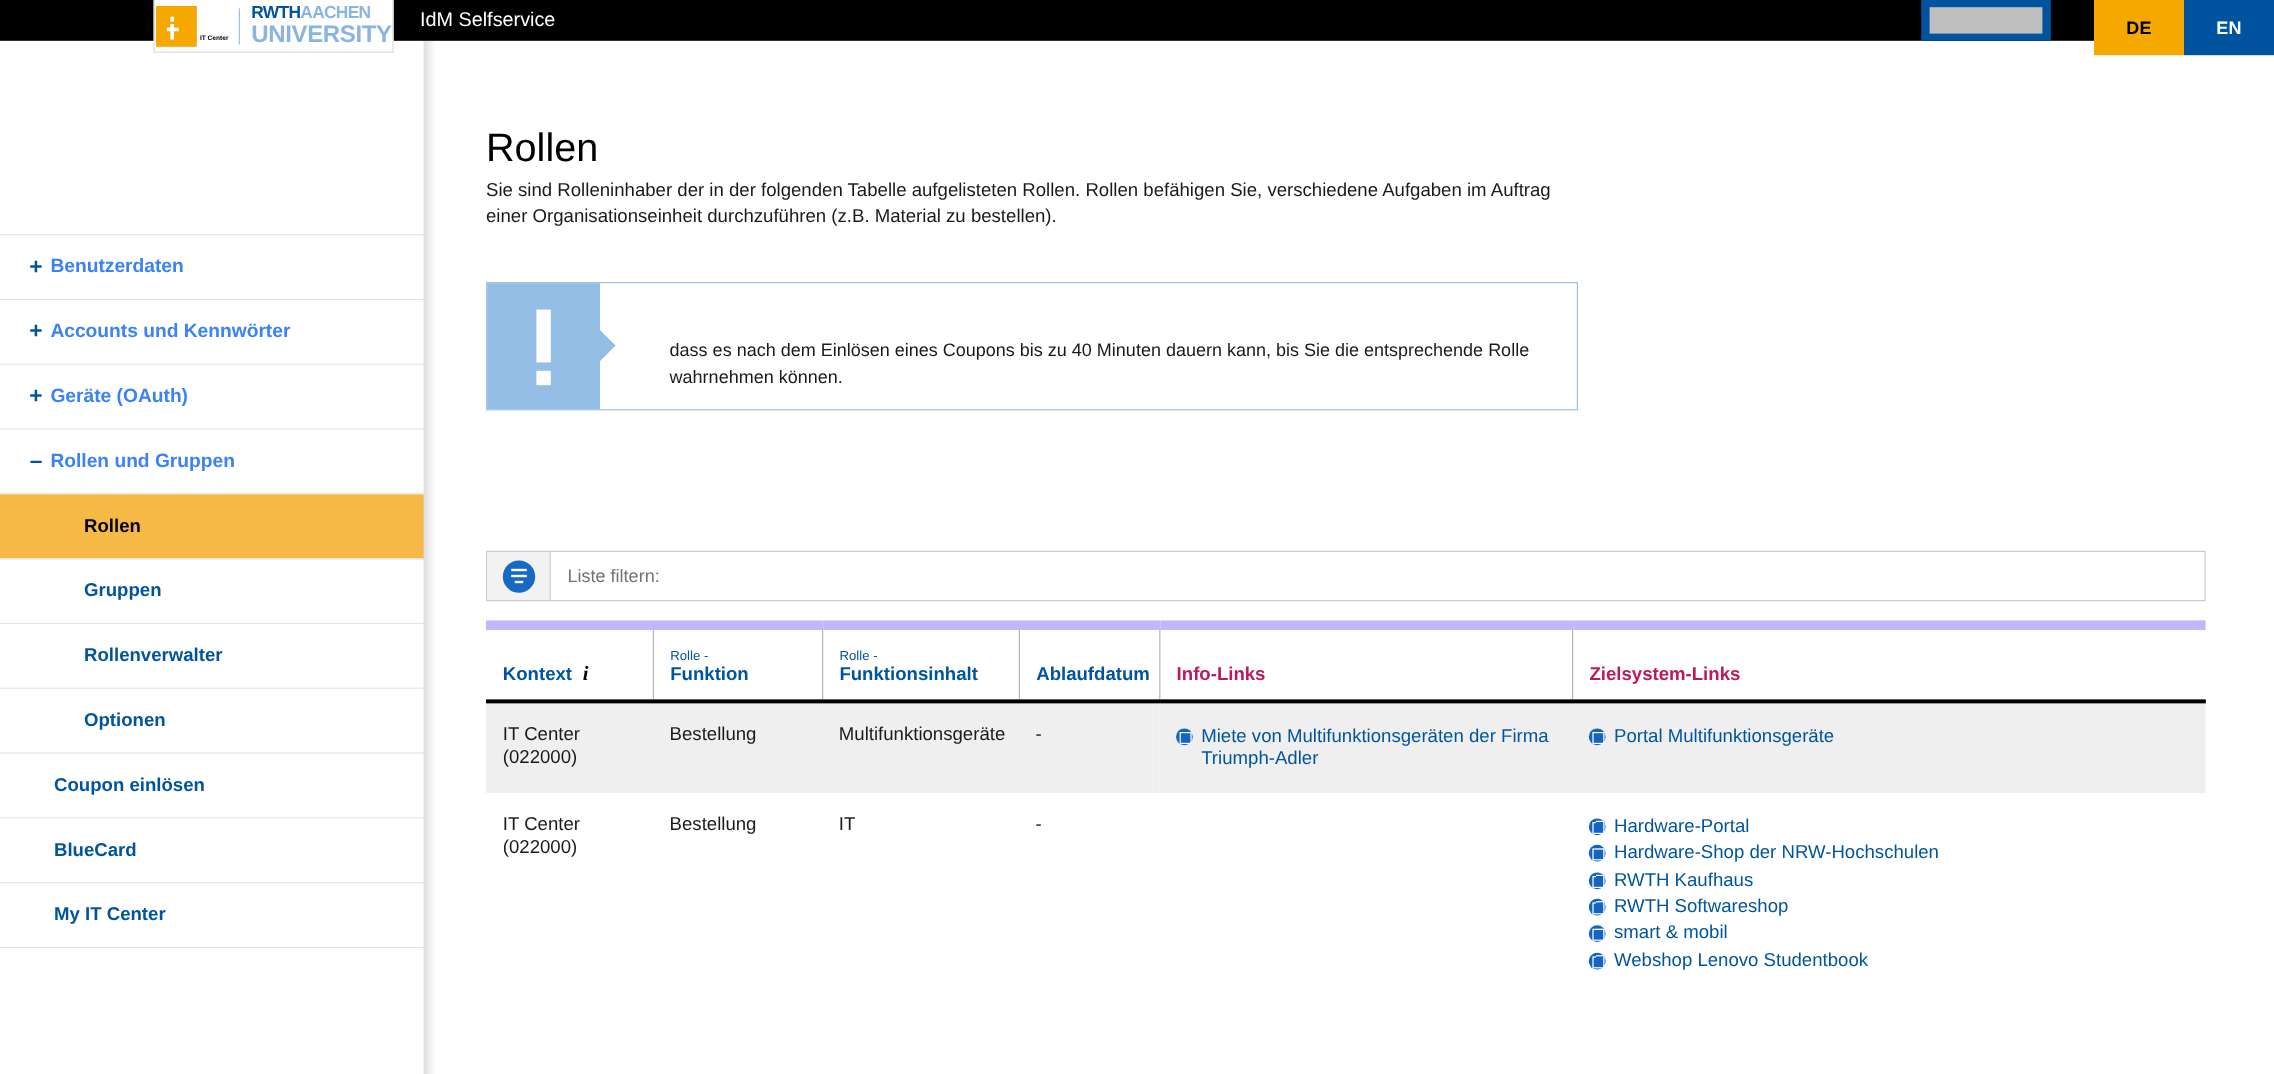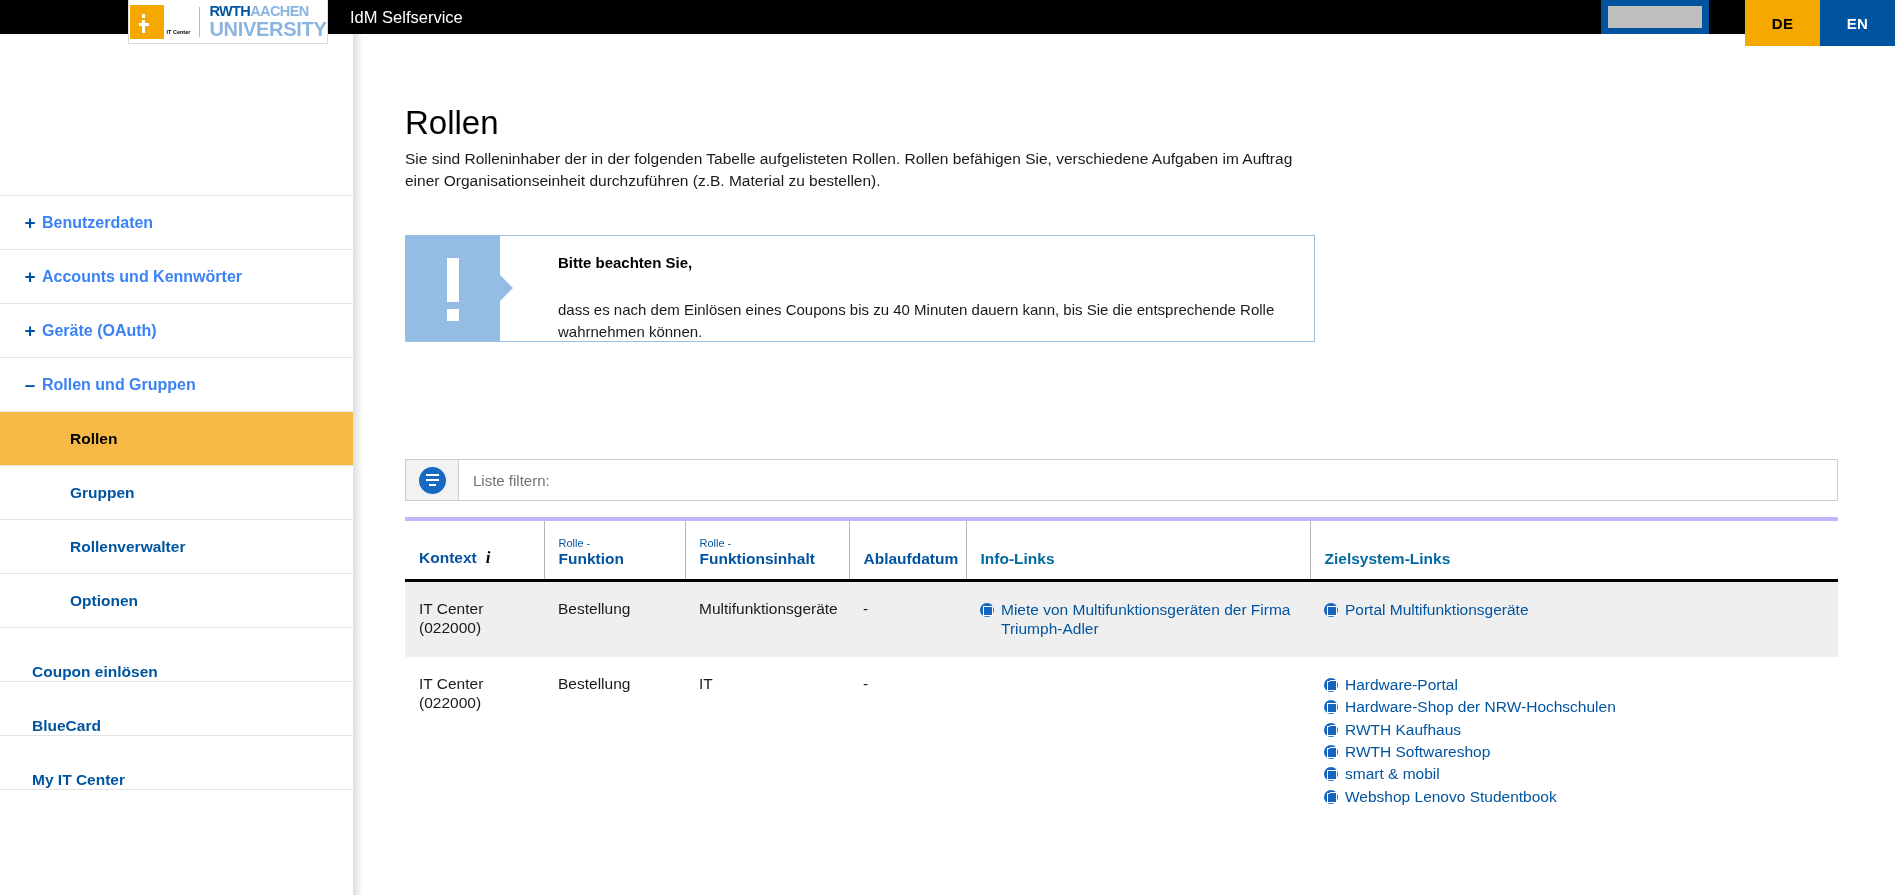--- a/index.html
+++ b/index.html
@@ -106,21 +106,21 @@
   .nav-item .pm {
     color: #00549f; font-size: 19px; font-weight: bold;
     width: 24px; text-align: center; margin-left: 18px;
     display: inline-block;
   }
   .nav-item .lbl-top { color: #3b82f6; font-size: 16px; font-weight: bold; }
   .nav-item.sub { padding-left: 70px; font-weight: bold; font-size: 15.5px; }
   .nav-item.sub.active {
     background: #f7b946; color: #000000;
   }
-  .nav-item.lvl1 { padding-left: 32px; font-weight: bold; font-size: 15.5px; align-items: flex-end; }
+  .nav-item.lvl1 { padding-left: 45px; font-weight: bold; font-size: 15.5px; }
   #sidebar-shadow {
     position: absolute; left: 353px; top: 34px;
     width: 10px; height: 861px;
     background: linear-gradient(to right, rgba(0,0,0,.13), rgba(0,0,0,0));
     z-index: 5;
   }
 
   
   #main {
     position: absolute; left: 363px; top: 34px;
@@ -200,38 +200,38 @@
   #filter-input::placeholder { color: #737373; }
 
   
   #roles-table {
     position: absolute; left: 42px; top: 483px;
     width: 1433px;
     border-collapse: collapse;
     table-layout: fixed;
   }
   #roles-table thead th {
-    border-top: 4px solid #c4b5fd;
+    border-top: 8px solid #c4b5fd;
     border-bottom: 3px solid #000000;
     border-left: 1px solid #b5b5b5;
     height: 48px;
     vertical-align: bottom;
     padding: 16px 0 11px 14px;
     text-align: left;
     color: #00549f;
     font-size: 15.5px;
     font-weight: bold;
     background: #ffffff;
   }
   #roles-table thead th:first-child { border-left: none; }
   #roles-table thead th .pre {
     display: block; font-size: 11px; font-weight: normal;
     color: #00549f; margin-bottom: 1px;
   }
-  #roles-table thead th.plain { color: #0369a1; margin-top: 18px; }
+  #roles-table thead th.plain { color: #be185d; margin-top: 18px; }
   .info-i {
     font-family: "Liberation Serif", serif;
     font-style: italic; font-weight: bold;
     font-size: 17px; color: #000000;
     margin-left: 9px; cursor: pointer;
   }
   #roles-table tbody td {
     padding: 18px 14px 18px 14px;
     font-size: 15.5px;
     color: #1a1a1a;
@@ -346,21 +346,20 @@
 
   <div id="alert">
     <div id="alert-bar">
       <div id="alert-bang">
           <div class="stem"></div>
           <div class="dot"></div>
         </div>
     </div>
     <div id="alert-arrow"></div>
     <div id="alert-body">
-      <div id="alert-title">Bitte beachten Sie,</div>
       <div id="alert-text">dass es nach dem Einlösen eines Coupons bis zu 40 Minuten dauern kann, bis Sie die entsprechende Rolle wahrnehmen können.</div>
     </div>
   </div>
 
   <div id="filter-row">
     <div id="filter-btn">
       <div id="filter-icon">
           <i></i>
           <i></i>
           <i></i>

